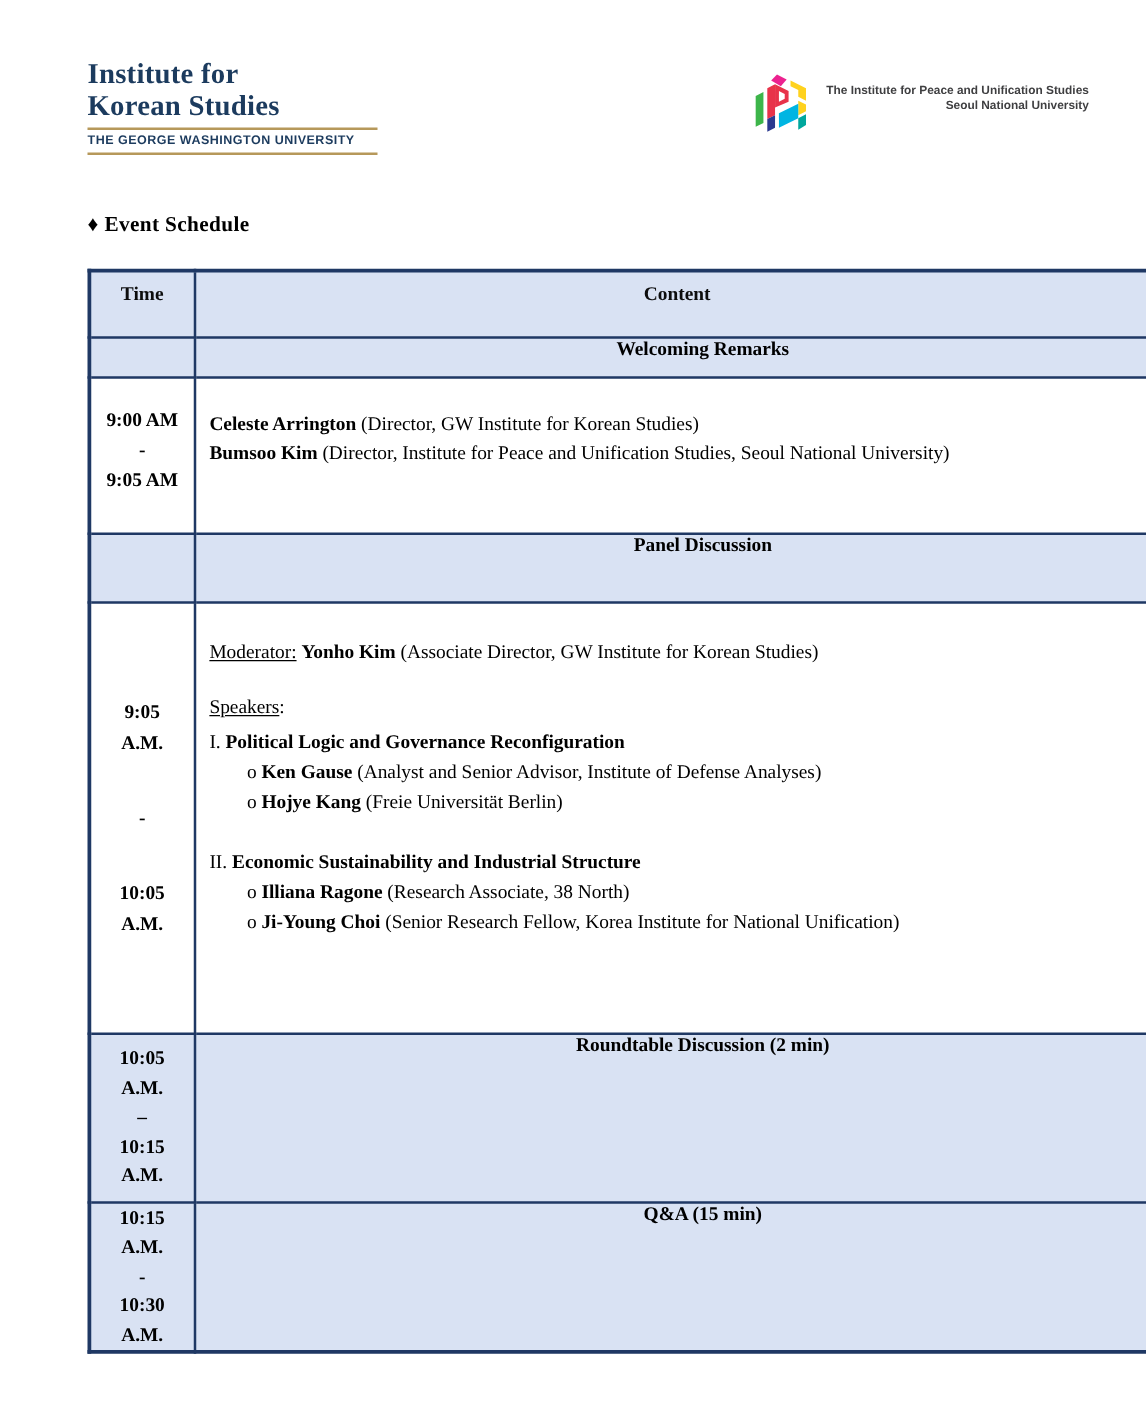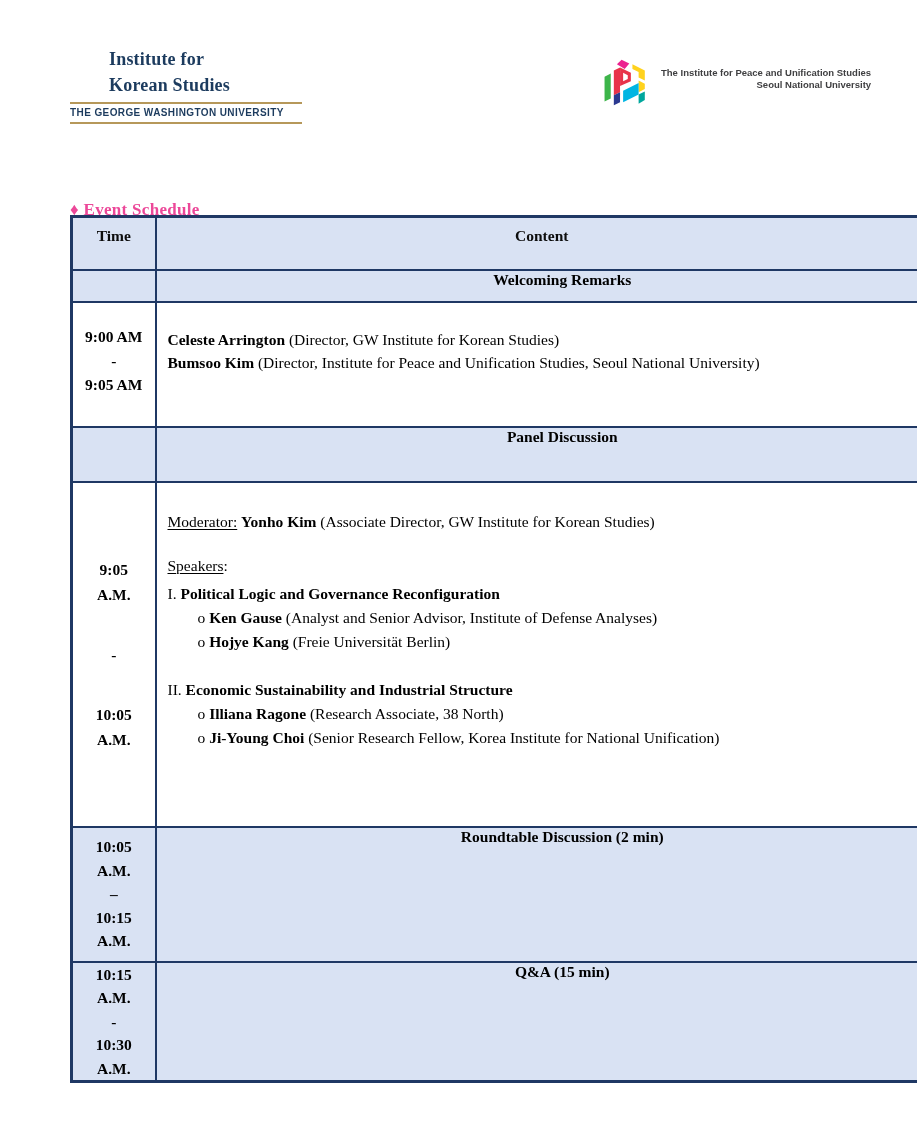--- a/index.html
+++ b/index.html
@@ -12,25 +12,24 @@
     font-family: "Liberation Serif", serif;
     color: #000;
     overflow: hidden;
   }
 
   
   .gw-logo { position: absolute; left: 70px; top: 46px; width: 236px; }
   .gw-title {
     font-family: "Liberation Serif", serif;
     color: #1c3b5e;
-    font-size: 18px;
+    font-size: 23px;
     line-height: 26px;
     font-weight: 600;
     letter-spacing: 0.2px;
-    margin-left: 39px;
   }
   .gw-rule { height: 2px; background: #b6985a; margin: 4px 0 3px 0; width: 232px; }
   .gw-rule.bottom { margin-top: 4px; }
   .gw-sub {
     font-family: "Liberation Sans", sans-serif;
     color: #1c3b5e;
     font-size: 10px;
     font-weight: bold;
     letter-spacing: 0.4px;
     white-space: nowrap;
@@ -46,25 +45,24 @@
     color: #3f3f41;
     font-size: 9.5px;
     line-height: 12px;
     padding-bottom: 14px;
     text-align: right;
   }
 
   
   .section-heading {
     position: absolute; left: 70px; top: 170px;
-    color: #ec4899;
+    color: #000000;
     font-size: 17px;
     font-weight: bold;
     letter-spacing: 0.3px;
-    margin-top: 30px;
   }
 
   
   .schedule-wrap { position: absolute; left: 70px; top: 215px; }
   table.schedule {
     border-collapse: collapse;
     table-layout: fixed;
     width: 860px;
     border: 3px solid #1f3864;
   }

